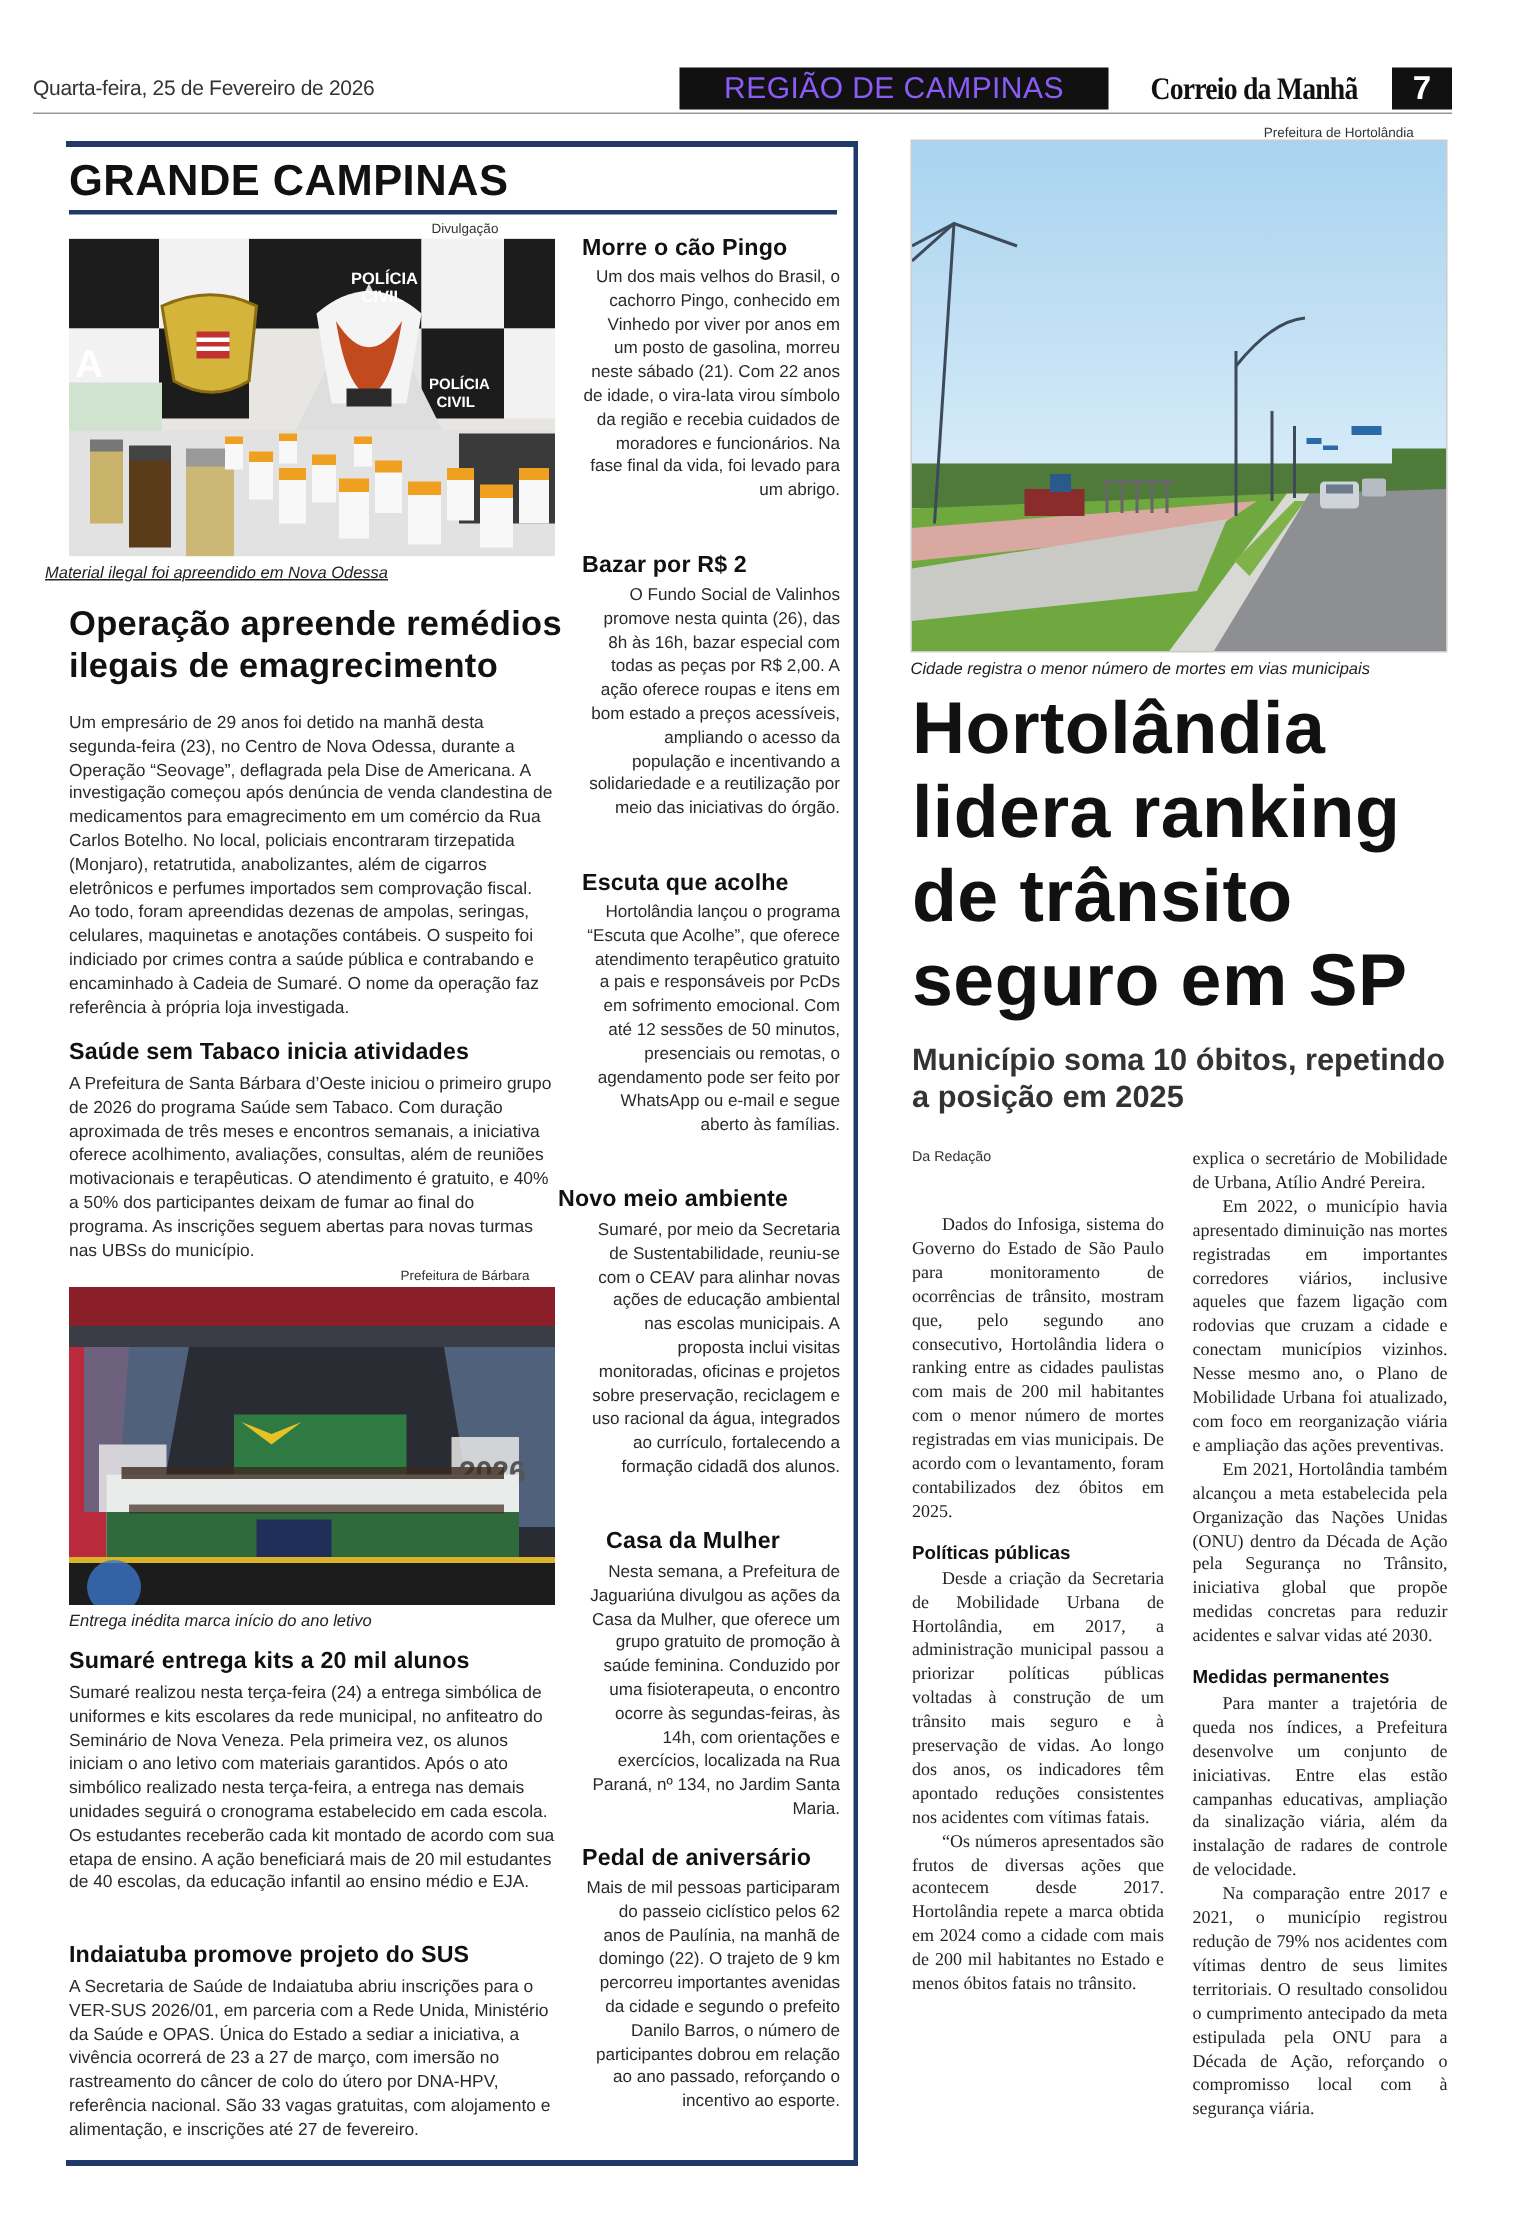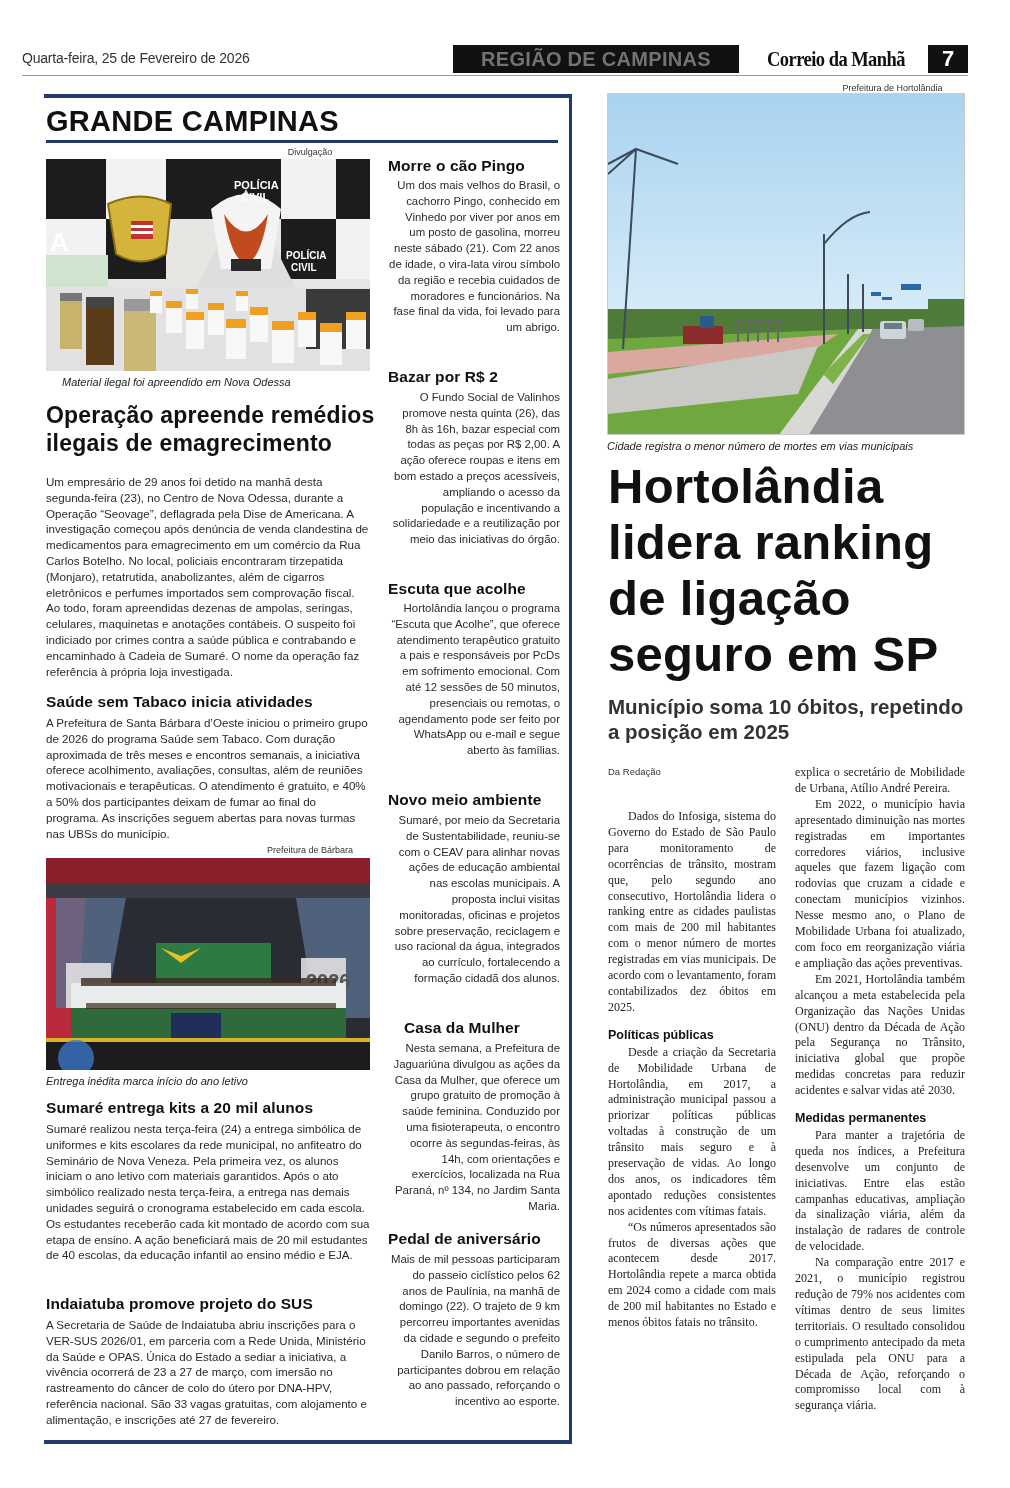--- a/index.html
+++ b/index.html
@@ -2,21 +2,21 @@
 <html><head>
 <meta charset="utf-8">
 <style>
   * { box-sizing: border-box; margin: 0; padding: 0; }
   html, body { width: 1010px; height: 1488px; background: #fff; overflow: hidden; }
   body { position: relative; font-family: "Liberation Sans", sans-serif; color: #1a1a1a; }
 
   
   .masthead { position: absolute; left: 22px; top: 44px; width: 946px; height: 30px; }
   .masthead .date { position: absolute; left: 0; top: 6px; font-size: 14px; color: #333; font-family: "Liberation Sans", sans-serif; letter-spacing: -0.2px; }
-  .masthead .section { position: absolute; left: 431px; top: 1px; width: 286px; height: 28px; background: #111; color: #737373; font-size: 20px; font-weight: bold; text-align: center; line-height: 28px; letter-spacing: 0.3px; }
+  .masthead .section { position: absolute; left: 431px; top: 1px; width: 286px; height: 28px; background: #111; color: #8b5cf6; font-size: 20px; font-weight: normal; text-align: center; line-height: 28px; letter-spacing: 0.3px; }
   .masthead .paper { position: absolute; left: 745px; top: 3px; font-family: "Liberation Serif", serif; font-weight: bold; font-size: 21px; color: #111; letter-spacing: -0.6px; transform: scaleX(0.88); transform-origin: left; }
   .masthead .pageno { position: absolute; left: 906px; top: 1px; width: 40px; height: 28px; background: #111; color: #fff; text-align: center; font-weight: bold; font-size: 22px; line-height: 28px; }
   .masthead-rule { position: absolute; left: 22px; top: 75px; width: 946px; height: 1px; background: #999; }
 
   
   .leftbox { position: absolute; left: 44px; top: 94px; width: 528px; height: 1350px; border-top: 4px solid #1f3a68; border-right: 3px solid #1f3a68; }
   .leftbox-bottom { position: absolute; left: 44px; top: 1440px; width: 528px; height: 4px; background: #1f3a68; }
   .section-title { position: absolute; left: 46px; top: 105px; font-size: 29px; font-weight: bold; letter-spacing: 0.3px; color: #111; }
   .section-rule { position: absolute; left: 46px; top: 140px; width: 512px; height: 3px; background: #1f3a68; }
 
@@ -112,21 +112,21 @@
         <rect x="300" y="153" width="20" height="8" fill="#f0a020"></rect>
       <rect x="104" y="136" width="12" height="18" fill="#f8f8f8"></rect>
         <rect x="104" y="132" width="12" height="5" fill="#f0a020"></rect>
       <rect x="140" y="134" width="12" height="16" fill="#f8f8f8"></rect>
         <rect x="140" y="130" width="12" height="5" fill="#f0a020"></rect>
       <rect x="190" y="136" width="12" height="16" fill="#f8f8f8"></rect>
         <rect x="190" y="132" width="12" height="5" fill="#f0a020"></rect>
     </g>
   </svg>
 </div>
-<div class="caption" style="left:62px; top:376px;">Material ilegal foi apreendido em Nova Odessa</div>
+<div class="caption" style="left:30px; top:376px;text-decoration:underline;">Material ilegal foi apreendido em Nova Odessa</div>
 
 <h3 class="h-big" style="left:46px; top:401px; width:330px;">Operação apreende remédios ilegais de emagrecimento</h3>
 <p class="body-sans" style="left:46px; top:474px; width:324px;">Um empresário de 29 anos foi detido na manhã desta segunda-feira (23), no Centro de Nova Odessa, durante a Operação “Seovage”, deflagrada pela Dise de Americana. A investigação começou após denúncia de venda clandestina de medicamentos para emagrecimento em um comércio da Rua Carlos Botelho. No local, policiais encontraram tirzepatida (Monjaro), retatrutida, anabolizantes, além de cigarros eletrônicos e perfumes importados sem comprovação fiscal. Ao todo, foram apreendidas dezenas de ampolas, seringas, celulares, maquinetas e anotações contábeis. O suspeito foi indiciado por crimes contra a saúde pública e contrabando e encaminhado à Cadeia de Sumaré. O nome da operação faz referência à própria loja investigada.</p>
 
 <h4 class="h-sub" style="left:46px; top:693px;">Saúde sem Tabaco inicia atividades</h4>
 <p class="body-sans" style="left:46px; top:715px; width:324px;">A Prefeitura de Santa Bárbara d’Oeste iniciou o primeiro grupo de 2026 do programa Saúde sem Tabaco. Com duração aproximada de três meses e encontros semanais, a iniciativa oferece acolhimento, avaliações, consultas, além de reuniões motivacionais e terapêuticas. O atendimento é gratuito, e 40% a 50% dos participantes deixam de fumar ao final do programa. As inscrições seguem abertas para novas turmas nas UBSs do município.</p>
 
 <div class="credit" style="left:250px; top:845px; width:120px;">Prefeitura de Bárbara</div>
 <div class="photo" style="left:46px; top:858px; width:324px; height:212px;" aria-label="Alunos uniformizados reunidos em palco de anfiteatro">
   <svg width="324" height="212" viewBox="0 0 324 212">
@@ -163,21 +163,21 @@
 
 <h4 class="h-sub" style="left:388px; top:157px;">Morre o cão Pingo</h4>
 <p class="body-sans narrow" style="left:388px; top:178px; width:172px;">Um dos mais velhos do Brasil, o cachorro Pingo, conhecido em Vinhedo por viver por anos em um posto de gasolina, morreu neste sábado (21). Com 22 anos de idade, o vira-lata virou símbolo da região e recebia cuidados de moradores e funcionários. Na fase final da vida, foi levado para um abrigo.</p>
 
 <h4 class="h-sub" style="left:388px; top:368px;">Bazar por R$ 2</h4>
 <p class="body-sans narrow" style="left:388px; top:390px; width:172px;">O Fundo Social de Valinhos promove nesta quinta (26), das 8h às 16h, bazar especial com todas as peças por R$ 2,00. A ação oferece roupas e itens em bom estado a preços acessíveis, ampliando o acesso da população e incentivando a solidariedade e a reutilização por meio das iniciativas do órgão.</p>
 
 <h4 class="h-sub" style="left:388px; top:580px;">Escuta que acolhe</h4>
 <p class="body-sans narrow" style="left:388px; top:601px; width:172px;">Hortolândia lançou o programa “Escuta que Acolhe”, que oferece atendimento terapêutico gratuito a pais e responsáveis por PcDs em sofrimento emocional. Com até 12 sessões de 50 minutos, presenciais ou remotas, o agendamento pode ser feito por WhatsApp ou e-mail e segue aberto às famílias.</p>
 
-<h4 class="h-sub" style="left:388px; top:791px;">Novo meio ambiente</h4>
+<h4 class="h-sub" style="left:372px; top:791px;">Novo meio ambiente</h4>
 <p class="body-sans narrow" style="left:388px; top:813px; width:172px;">Sumaré, por meio da Secretaria de Sustentabilidade, reuniu-se com o CEAV para alinhar novas ações de educação ambiental nas escolas municipais. A proposta inclui visitas monitoradas, oficinas e projetos sobre preservação, reciclagem e uso racional da água, integrados ao currículo, fortalecendo a formação cidadã dos alunos.</p>
 
 <h4 class="h-sub" style="left:388px; top:1019px;margin-left:16px;">Casa da Mulher</h4>
 <p class="body-sans narrow" style="left:388px; top:1041px; width:172px;">Nesta semana, a Prefeitura de Jaguariúna divulgou as ações da Casa da Mulher, que oferece um grupo gratuito de promoção à saúde feminina. Conduzido por uma fisioterapeuta, o encontro ocorre às segundas-feiras, às 14h, com orientações e exercícios, localizada na Rua Paraná, nº 134, no Jardim Santa Maria.</p>
 
 <h4 class="h-sub" style="left:388px; top:1230px;">Pedal de aniversário</h4>
 <p class="body-sans narrow" style="left:388px; top:1252px; width:172px;">Mais de mil pessoas participaram do passeio ciclístico pelos 62 anos de Paulínia, na manhã de domingo (22). O trajeto de 9 km percorreu importantes avenidas da cidade e segundo o prefeito Danilo Barros, o número de participantes dobrou em relação ao ano passado, reforçando o incentivo ao esporte.</p>
 
 <div class="credit" style="left:820px; top:83px; width:145px;">Prefeitura de Hortolândia</div>
 <div class="photo" style="left:607px; top:93px; width:358px; height:342px; border:1px solid #ccc;" aria-label="Avenida com ciclovia, canteiro gramado e postes de iluminação sob céu azul">
@@ -219,21 +219,21 @@
     <rect x="293" y="190" width="20" height="6" fill="#2b6aa8"></rect>
     <rect x="263" y="198" width="10" height="4" fill="#2b6aa8"></rect>
     <rect x="274" y="203" width="10" height="3" fill="#2b6aa8"></rect>
     <rect x="272" y="227" width="26" height="18" rx="3" fill="#cfd4da"></rect>
     <rect x="276" y="229" width="18" height="6" fill="#6c7b8b"></rect>
     <rect x="300" y="225" width="16" height="12" rx="2" fill="#b7bcc3"></rect>
   </svg>
 </div>
 <div class="caption" style="left:607px; top:440px;">Cidade registra o menor número de mortes em vias municipais</div>
 
-<h1 class="main-headline">Hortolândia lidera ranking de ligação seguro em SP</h1>
+<h1 class="main-headline">Hortolândia lidera ranking de trânsito seguro em SP</h1>
 <h2 class="main-deck">Município soma 10 óbitos, repetindo a posição em 2025</h2>
 <div class="byline">Da Redação</div>
 
 <div class="body-serif" style="left:608px; top:797px; width:168px;margin-top:12px;">
   <p>Dados do Infosiga, sistema do Governo do Estado de São Paulo para monitoramento de ocorrências de trânsito, mostram que, pelo segundo ano consecutivo, Hortolândia lidera o ranking entre as cidades paulistas com mais de 200 mil habitantes com o menor número de mortes registradas em vias municipais. De acordo com o levantamento, foram contabilizados dez óbitos em 2025.</p>
   <p class="inter-head">Políticas públicas</p>
   <p>Desde a criação da Secretaria de Mobilidade Urbana de Hortolândia, em 2017, a administração municipal passou a priorizar políticas públicas voltadas à construção de um trânsito mais seguro e à preservação de vidas. Ao longo dos anos, os indicadores têm apontado reduções consistentes nos acidentes com vítimas fatais.</p>
   <p>“Os números apresentados são frutos de diversas ações que acontecem desde 2017. Hortolândia repete a marca obtida em 2024 como a cidade com mais de 200 mil habitantes no Estado e menos óbitos fatais no trânsito.</p>
 </div>
 

